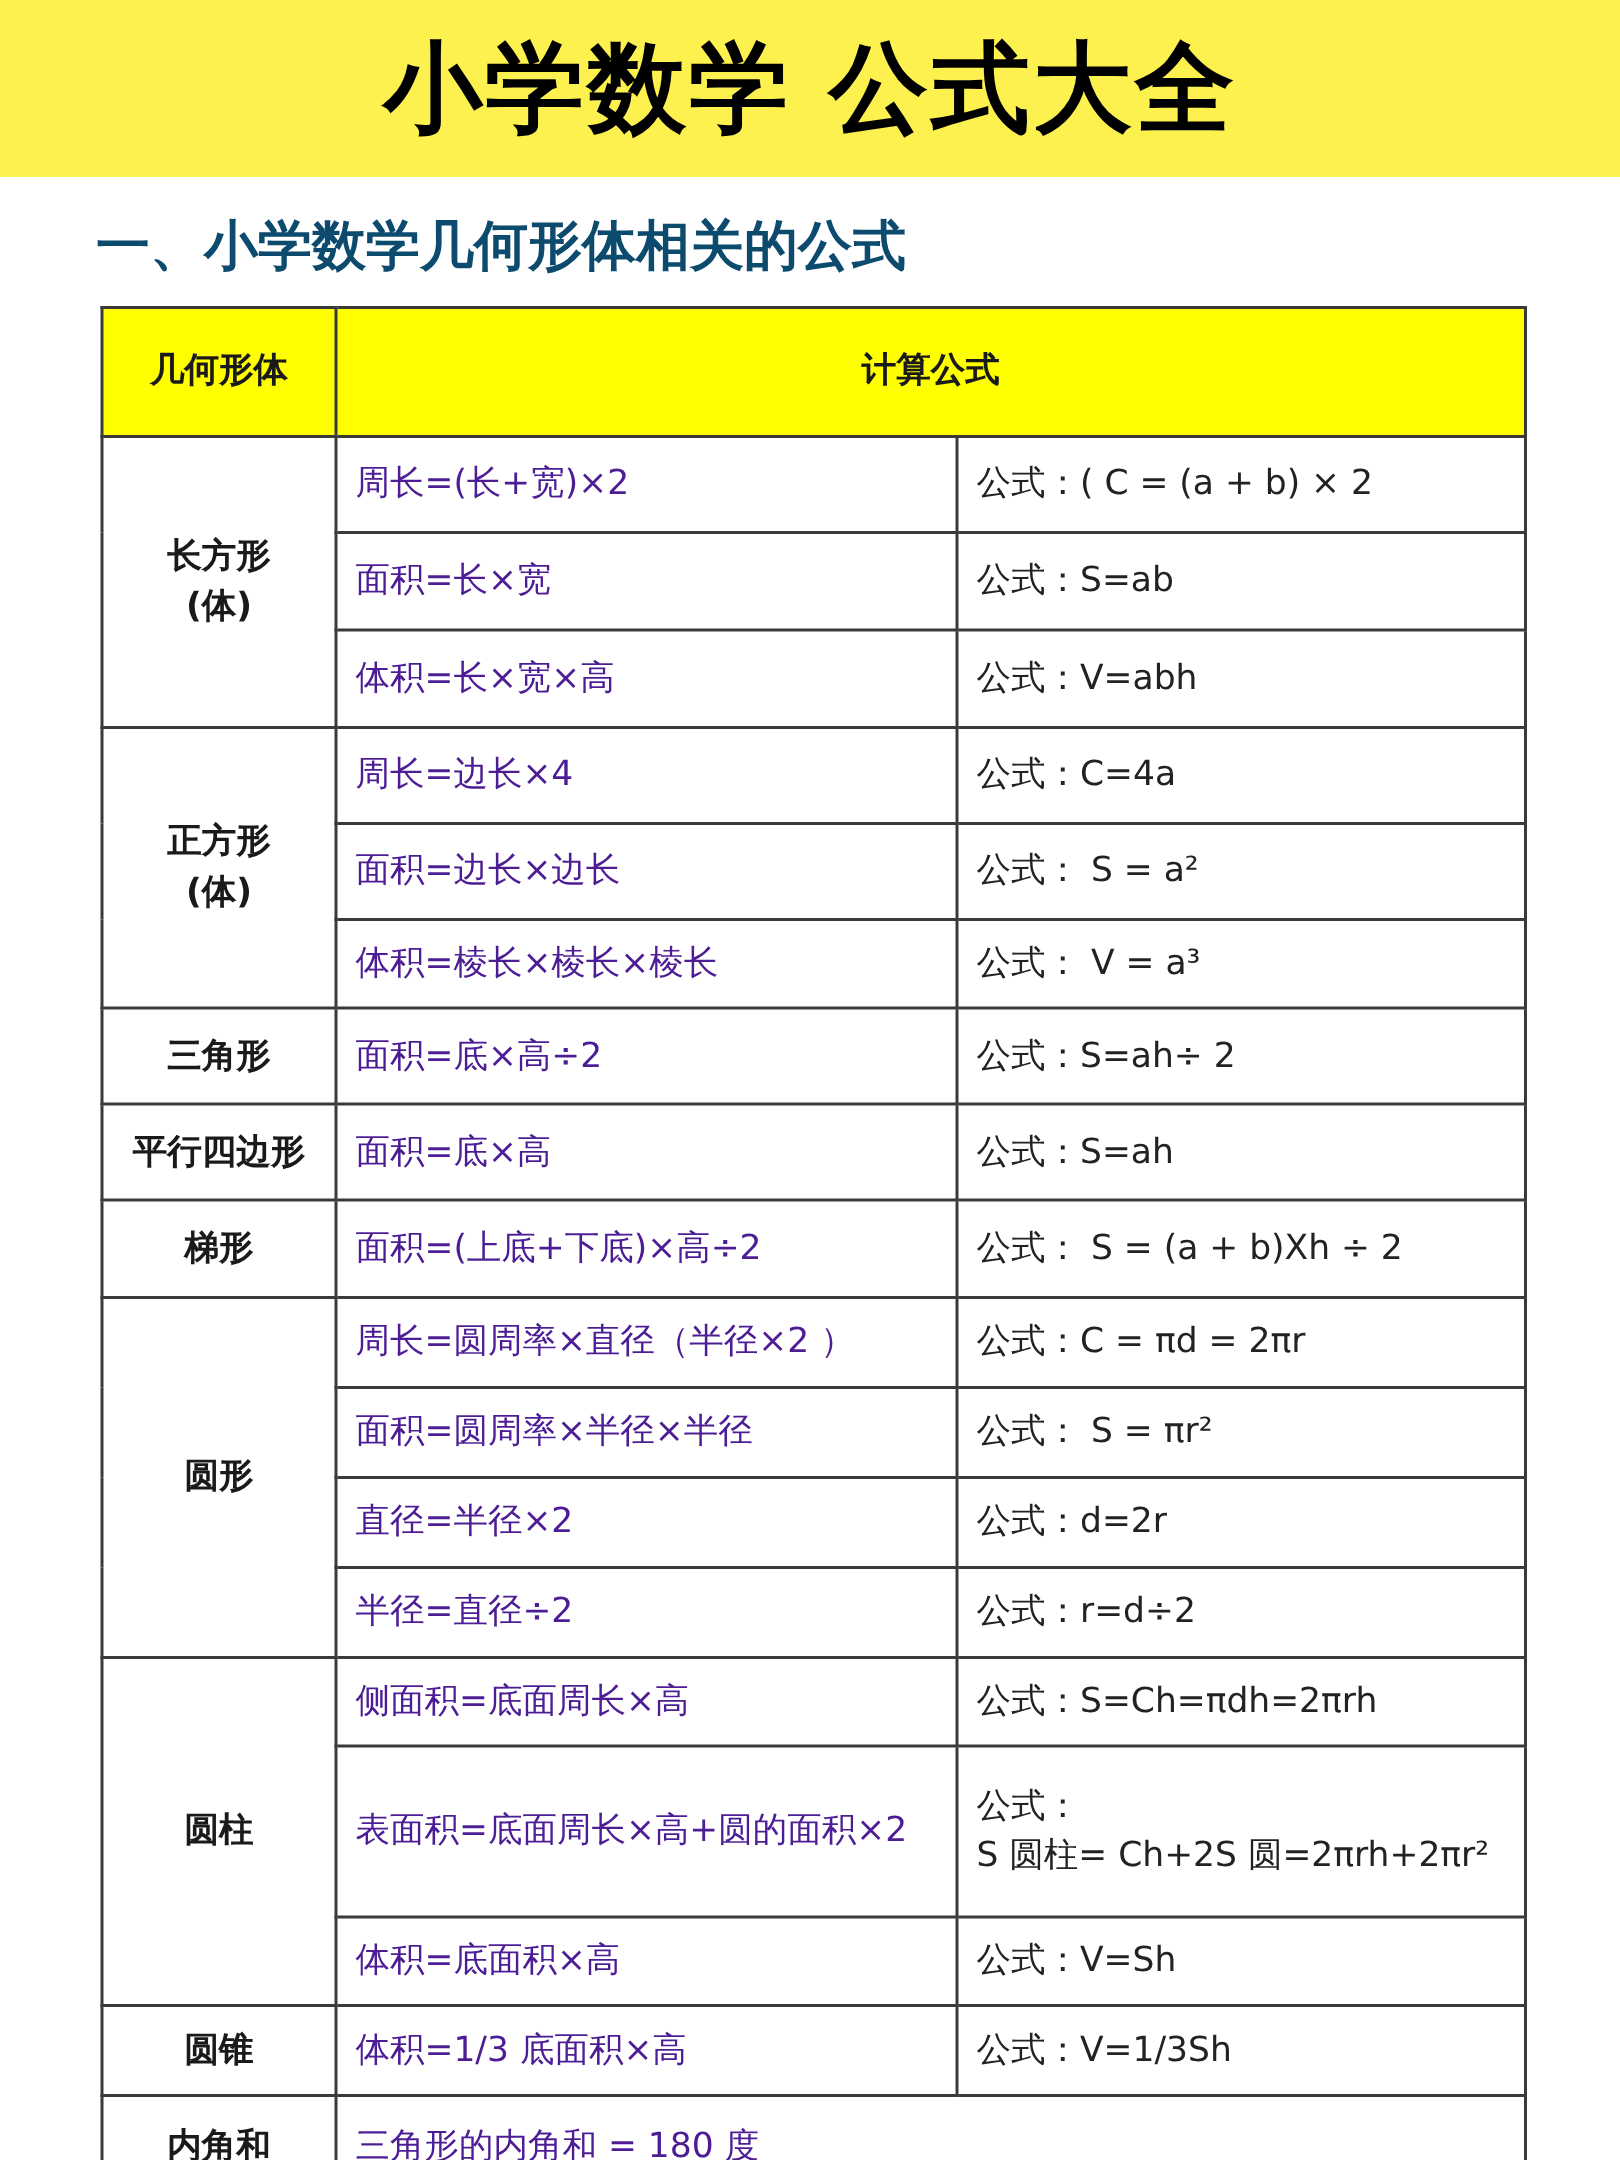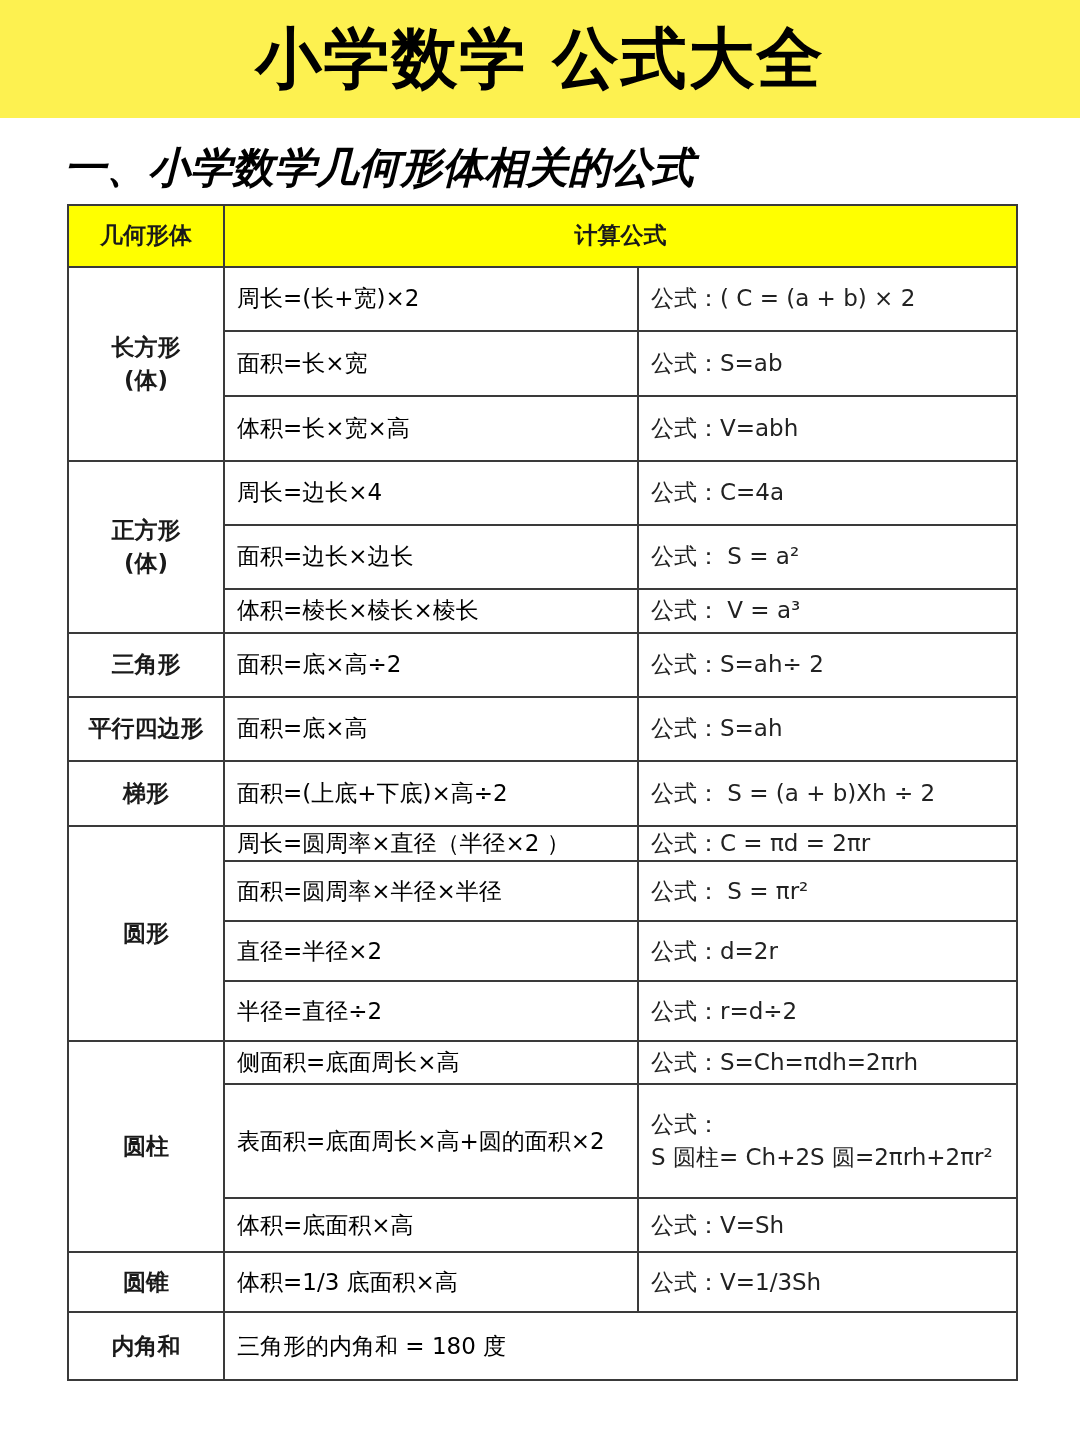--- a/index.html
+++ b/index.html
@@ -8,41 +8,41 @@
     font-family: "DejaVu Sans", "Liberation Sans", sans-serif; color: #1a1a1a;
   }
   .banner {
     position: absolute; left: 0; top: 0; width: 1080px; height: 118px;
     background: #fdf150; display: flex; align-items: center; justify-content: center;
   }
   .banner-title {
     font-size: 66px; font-weight: bold; color: #000; letter-spacing: 2px;
   }
   .section-title {
-    position: absolute; left: 64px; top: 140px; font-size: 42px; font-weight: bold; color: #000000; font-style: italic;
+    position: absolute; left: 64px; top: 140px; font-size: 36px; font-weight: bold; color: #0c4a6e;
   }
   table.formulas {
     position: absolute; left: 67px; top: 204px; width: 949px;
     border-collapse: collapse; table-layout: fixed;
     border: 2.5px solid #333;
   }
   table.formulas col.c1 { width: 156px; }
   table.formulas col.c2 { width: 414px; }
   table.formulas col.c3 { width: 379px; }
   table.formulas td, table.formulas th {
-    border: 2px solid #3a3a3a; padding: 0 12px; font-size: 23px; vertical-align: middle;
+    border: 2px solid #3a3a3a; padding: 12px 12px; font-size: 23px; vertical-align: middle;
     line-height: 1.45;
   }
   table.formulas th {
     background: #ffff00; font-weight: bold; height: 60px; text-align: center; font-size: 23px;
   }
   td.shape {
     font-weight: bold; text-align: center; padding: 0 4px; font-size: 23px; line-height: 1.4; margin-left: 28px;
   }
-  td.desc { color: #000000; }
+  td.desc { color: #4c1d95; }
   td.formula { color: #222; border-radius: 23px; }
 </style>
 </head>
 <body>
 
 <div class="banner">
   <div class="banner-title">小学数学 公式大全</div>
 </div>
 
 <div class="section-title">一、小学数学几何形体相关的公式</div>

